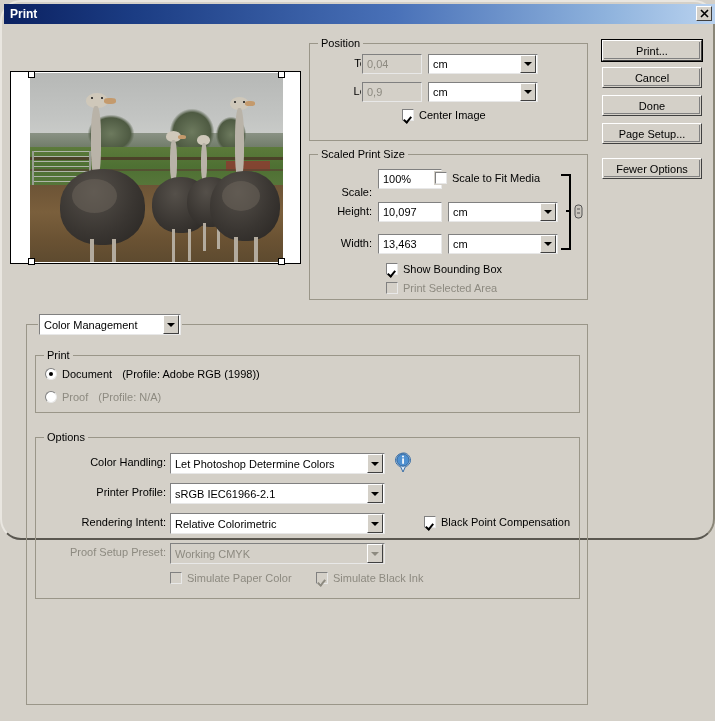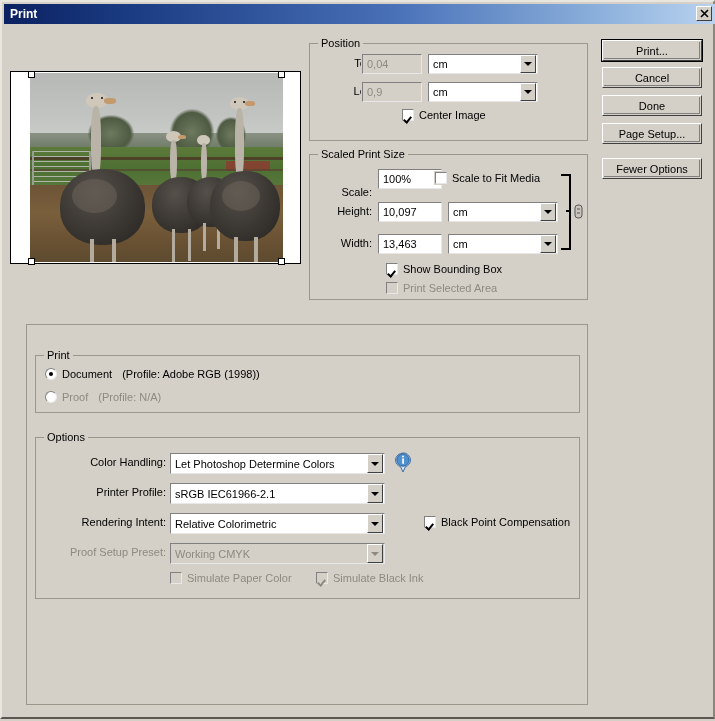--- a/index.html
+++ b/index.html
@@ -4,27 +4,28 @@
 <style>
   html,body{margin:0;padding:0;}
   body{
     width:715px;height:721px;overflow:hidden;
     background:#d4d0c8;
     font-family:"Liberation Sans", sans-serif;
     font-size:11px;color:#000;
     -webkit-font-smoothing:none;
   }
   #window{
-    position:absolute;left:0;top:0;width:715px;height:719px;
+    position:absolute;left:0;top:0;width:715px;height:540px;
     background:#d4d0c8;
     border-left:2px solid #e9e6e0;
     border-top:2px solid #e9e6e0;
     border-right:2px solid #8a8678;
     border-bottom:2px solid #5a5750;
     box-sizing:border-box;
+    border-radius:21px;
   }
   
   #titlebar{
     position:absolute;left:2px;top:2px;width:711px;height:20px;
     background:linear-gradient(to right,#0b2161 0%,#1b3c83 18%,#4971b8 55%,#8fb3dd 85%,#b9d2ef 100%);
     display:flex;align-items:center;
   }
   #title-text{
     color:#fff;font-weight:bold;font-size:12px;margin-left:6px;
     letter-spacing:0px;
@@ -315,20 +316,24 @@
       <span class="t">Show Bounding Box</span>
     </div>
     <div class="chk dis" style="left:76px;top:127px;">
       <span class="box"></span>
       <span class="t">Print Selected Area</span>
     </div>
   </div>
 
   <div class="grp" style="left:24px;top:322px;width:562px;height:381px;">
     <div class="grp-in"></div>
+    <div class="combo" style="left:12px;top:-11px;width:142px;height:21px;z-index:3;background:#fff;">
+      <span class="cval">Color Management</span>
+      <span class="arrow"></span>
+    </div>
 
     <div class="grp" style="left:8px;top:30px;width:545px;height:58px;">
       <div class="grp-in"></div>
       <div class="grp-label">Print</div>
       <div class="rad" style="left:9px;top:12px;">
         <span class="circ on"></span>
         <span class="t">Document</span>
         <span class="p">(Profile: Adobe RGB (1998))</span>
       </div>
       <div class="rad dis" style="left:9px;top:35px;">

